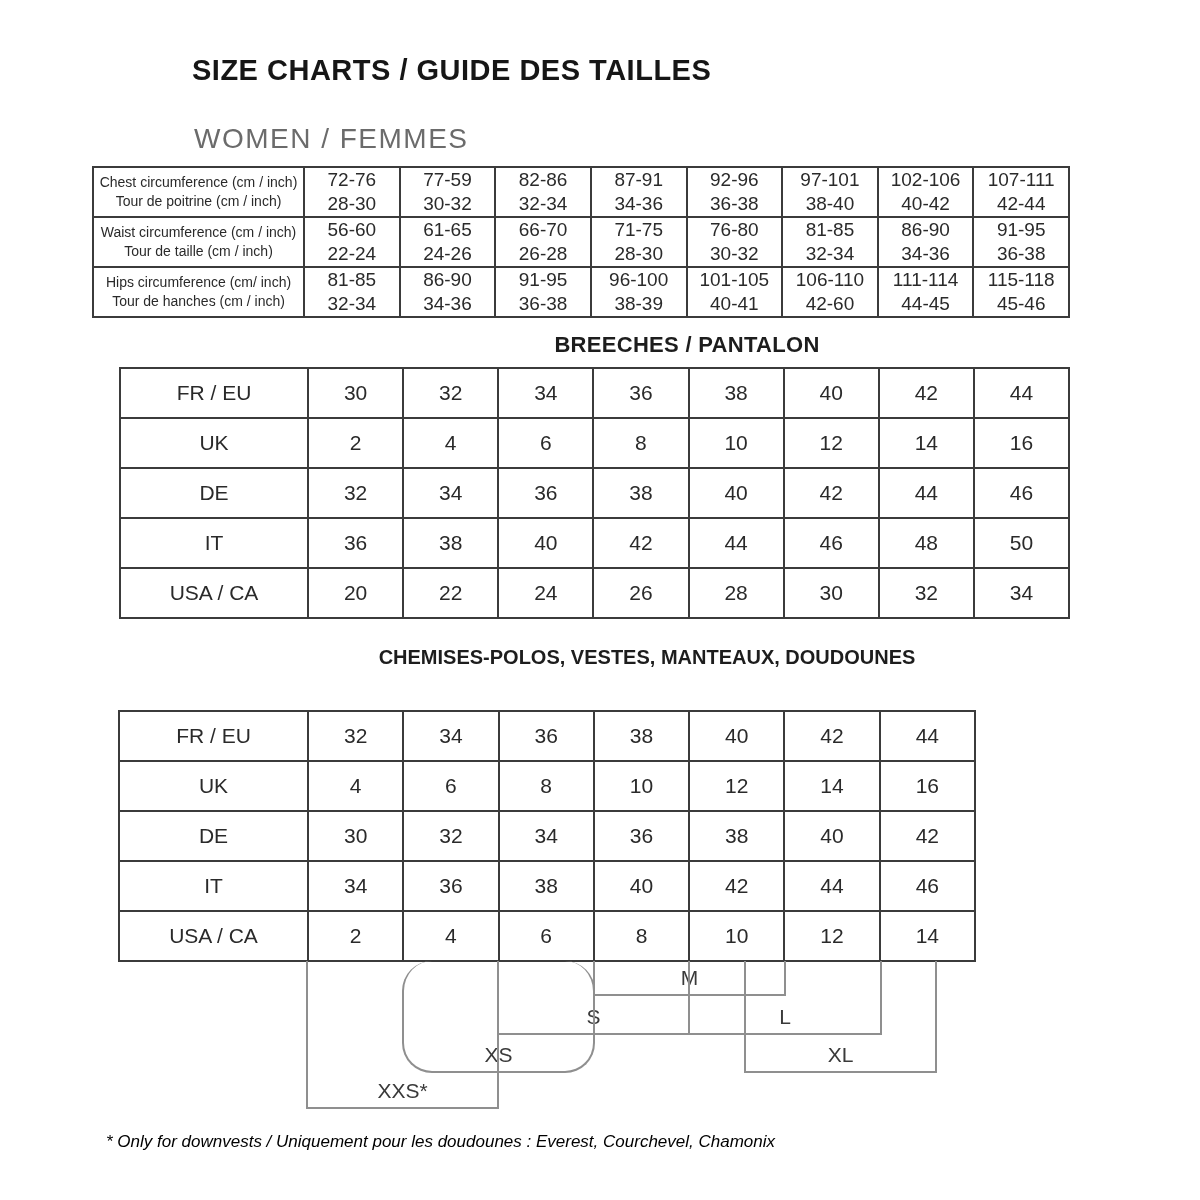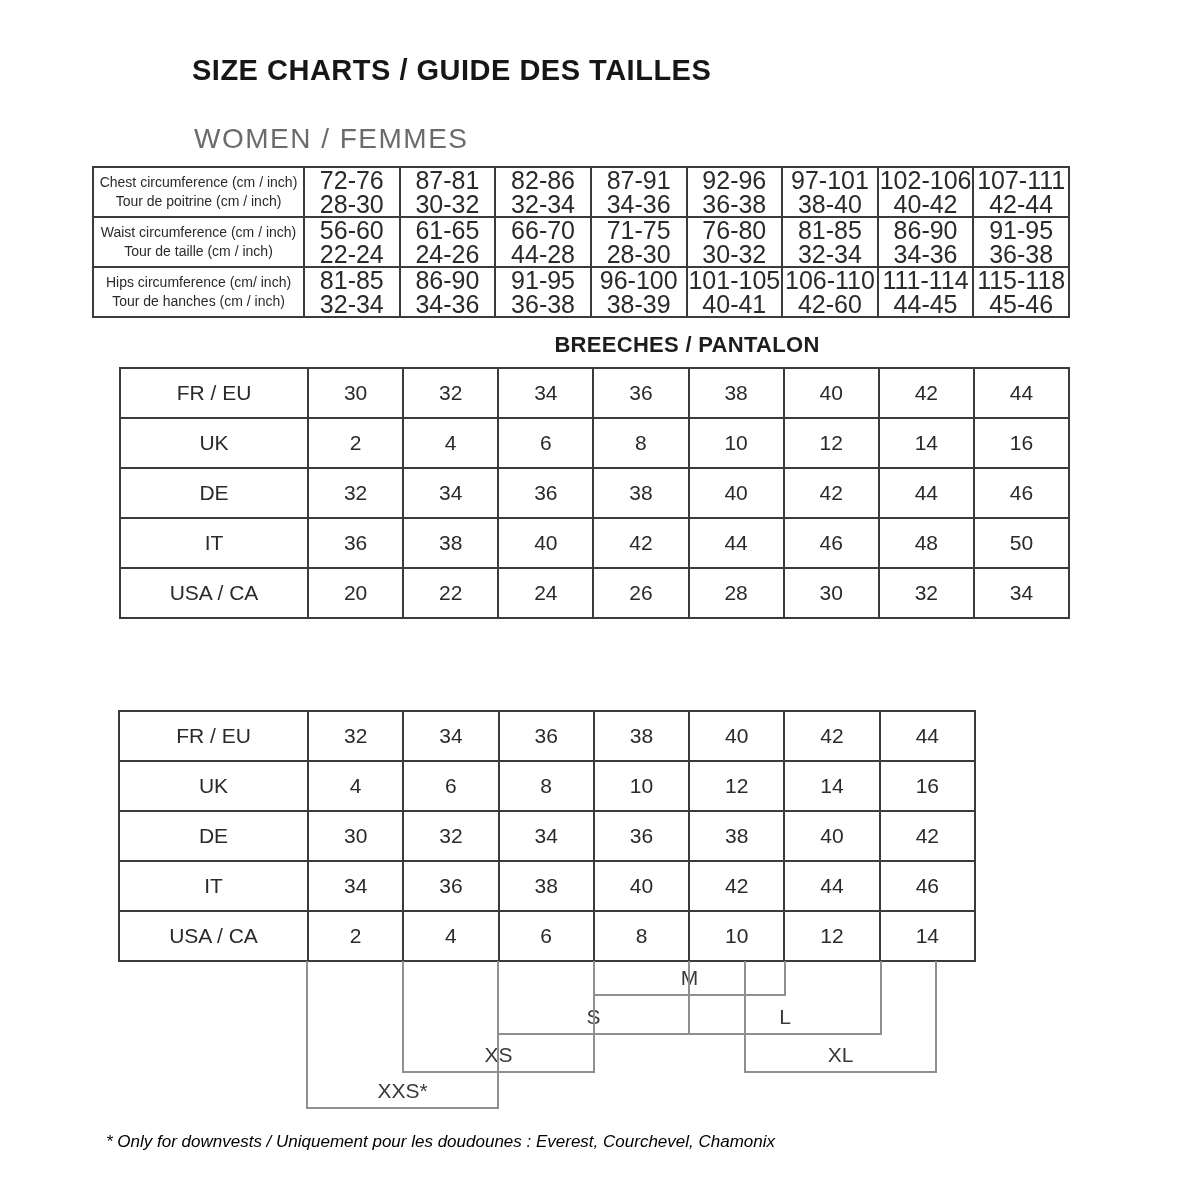--- a/index.html
+++ b/index.html
@@ -39,21 +39,21 @@
   table { border-collapse: collapse; table-layout: fixed; }
   td {
     border: 2px solid #3b3b3b;
     text-align: center; vertical-align: middle;
   }
 
   .meas-table { left: 92px; top: 166px; width: 978px; }
   .meas-table td { height: 50px; }
   .meas-table col.lbl { width: 211px; }
   .meas-table .ml { font-size: 14px; line-height: 19px; color: #2a2a2a; margin-top: 13px; }
-  .meas-table .mv { font-size: 25px; line-height: 24px; color: #2a2a2a; }
+  .meas-table .mv { font-size: 19px; line-height: 24px; color: #2a2a2a; }
 
   .std-table td { height: 50px; font-size: 21px; color: #2a2a2a; }
   .breeches-table { left: 119px; top: 367px; width: 951px; }
   .breeches-table col.lbl { width: 188px; }
   .shirts-table { left: 118px; top: 710px; width: 858px; }
   .shirts-table col.lbl { width: 189px; }
 
   
   .bracket {
     position: absolute;
@@ -61,21 +61,21 @@
     border-top: none;
     top: 961px;
   }
   .bracket .blabel {
     position: absolute; left: 0; right: 0; bottom: 4px;
     text-align: center; font-size: 21px; color: #3a3a3a;
   }
   .bracket-m   { left: 593px; width: 193px; height: 35px;  }
   .bracket-s   { left: 497px; width: 193px; height: 74px;  }
   .bracket-l   { left: 688px; width: 194px; height: 74px;  }
-  .bracket-xs  { left: 402px; width: 193px; height: 112px; }
+  .bracket-xs  { left: 402px; width: 193px; height: 112px; border-radius: 30px; }
   .bracket-xl  { left: 744px; width: 193px; height: 112px; }
   .bracket-xxs { left: 306px; width: 193px; height: 148px; }
 
   .footnote {
     left: 106px; top: 1132px; width: 900px;
     font-size: 17px; font-style: italic; color: #000000;
   }
 </style>
 </head>
 <body>
@@ -92,33 +92,33 @@
       <col>
       <col>
       <col>
       <col>
       <col>
     </colgroup>
   <tbody>
       <tr>
     <td class="ml"><span>Chest circumference (cm / inch)</span><br><span>Tour de poitrine (cm / inch)</span></td>
     <td class="mv"><span>72-76</span><br><span>28-30</span></td>
-    <td class="mv"><span>87-81</span><br><span>30-32</span></td>
+    <td class="mv"><span>77-59</span><br><span>30-32</span></td>
     <td class="mv"><span>82-86</span><br><span>32-34</span></td>
     <td class="mv"><span>87-91</span><br><span>34-36</span></td>
     <td class="mv"><span>92-96</span><br><span>36-38</span></td>
     <td class="mv"><span>97-101</span><br><span>38-40</span></td>
     <td class="mv"><span>102-106</span><br><span>40-42</span></td>
     <td class="mv"><span>107-111</span><br><span>42-44</span></td>
   </tr>
   <tr>
     <td class="ml"><span>Waist circumference (cm / inch)</span><br><span>Tour de taille (cm / inch)</span></td>
     <td class="mv"><span>56-60</span><br><span>22-24</span></td>
     <td class="mv"><span>61-65</span><br><span>24-26</span></td>
-    <td class="mv"><span>66-70</span><br><span>44-28</span></td>
+    <td class="mv"><span>66-70</span><br><span>26-28</span></td>
     <td class="mv"><span>71-75</span><br><span>28-30</span></td>
     <td class="mv"><span>76-80</span><br><span>30-32</span></td>
     <td class="mv"><span>81-85</span><br><span>32-34</span></td>
     <td class="mv"><span>86-90</span><br><span>34-36</span></td>
     <td class="mv"><span>91-95</span><br><span>36-38</span></td>
   </tr>
   <tr>
     <td class="ml"><span>Hips circumference (cm/ inch)</span><br><span>Tour de hanches (cm / inch)</span></td>
     <td class="mv"><span>81-85</span><br><span>32-34</span></td>
     <td class="mv"><span>86-90</span><br><span>34-36</span></td>
@@ -199,20 +199,21 @@
     <td>26</td>
     <td>28</td>
     <td>30</td>
     <td>32</td>
     <td>34</td>
   </tr>
 </tbody>
   </table>
 
 <div class="abs shirts-heading">
+  <div>CHEMISES-POLOS, VESTES, MANTEAUX, DOUDOUNES</div>
 </div>
 
 <table class="abs std-table shirts-table">
   <colgroup>
       <col class="lbl">
       <col>
       <col>
       <col>
       <col>
       <col>

